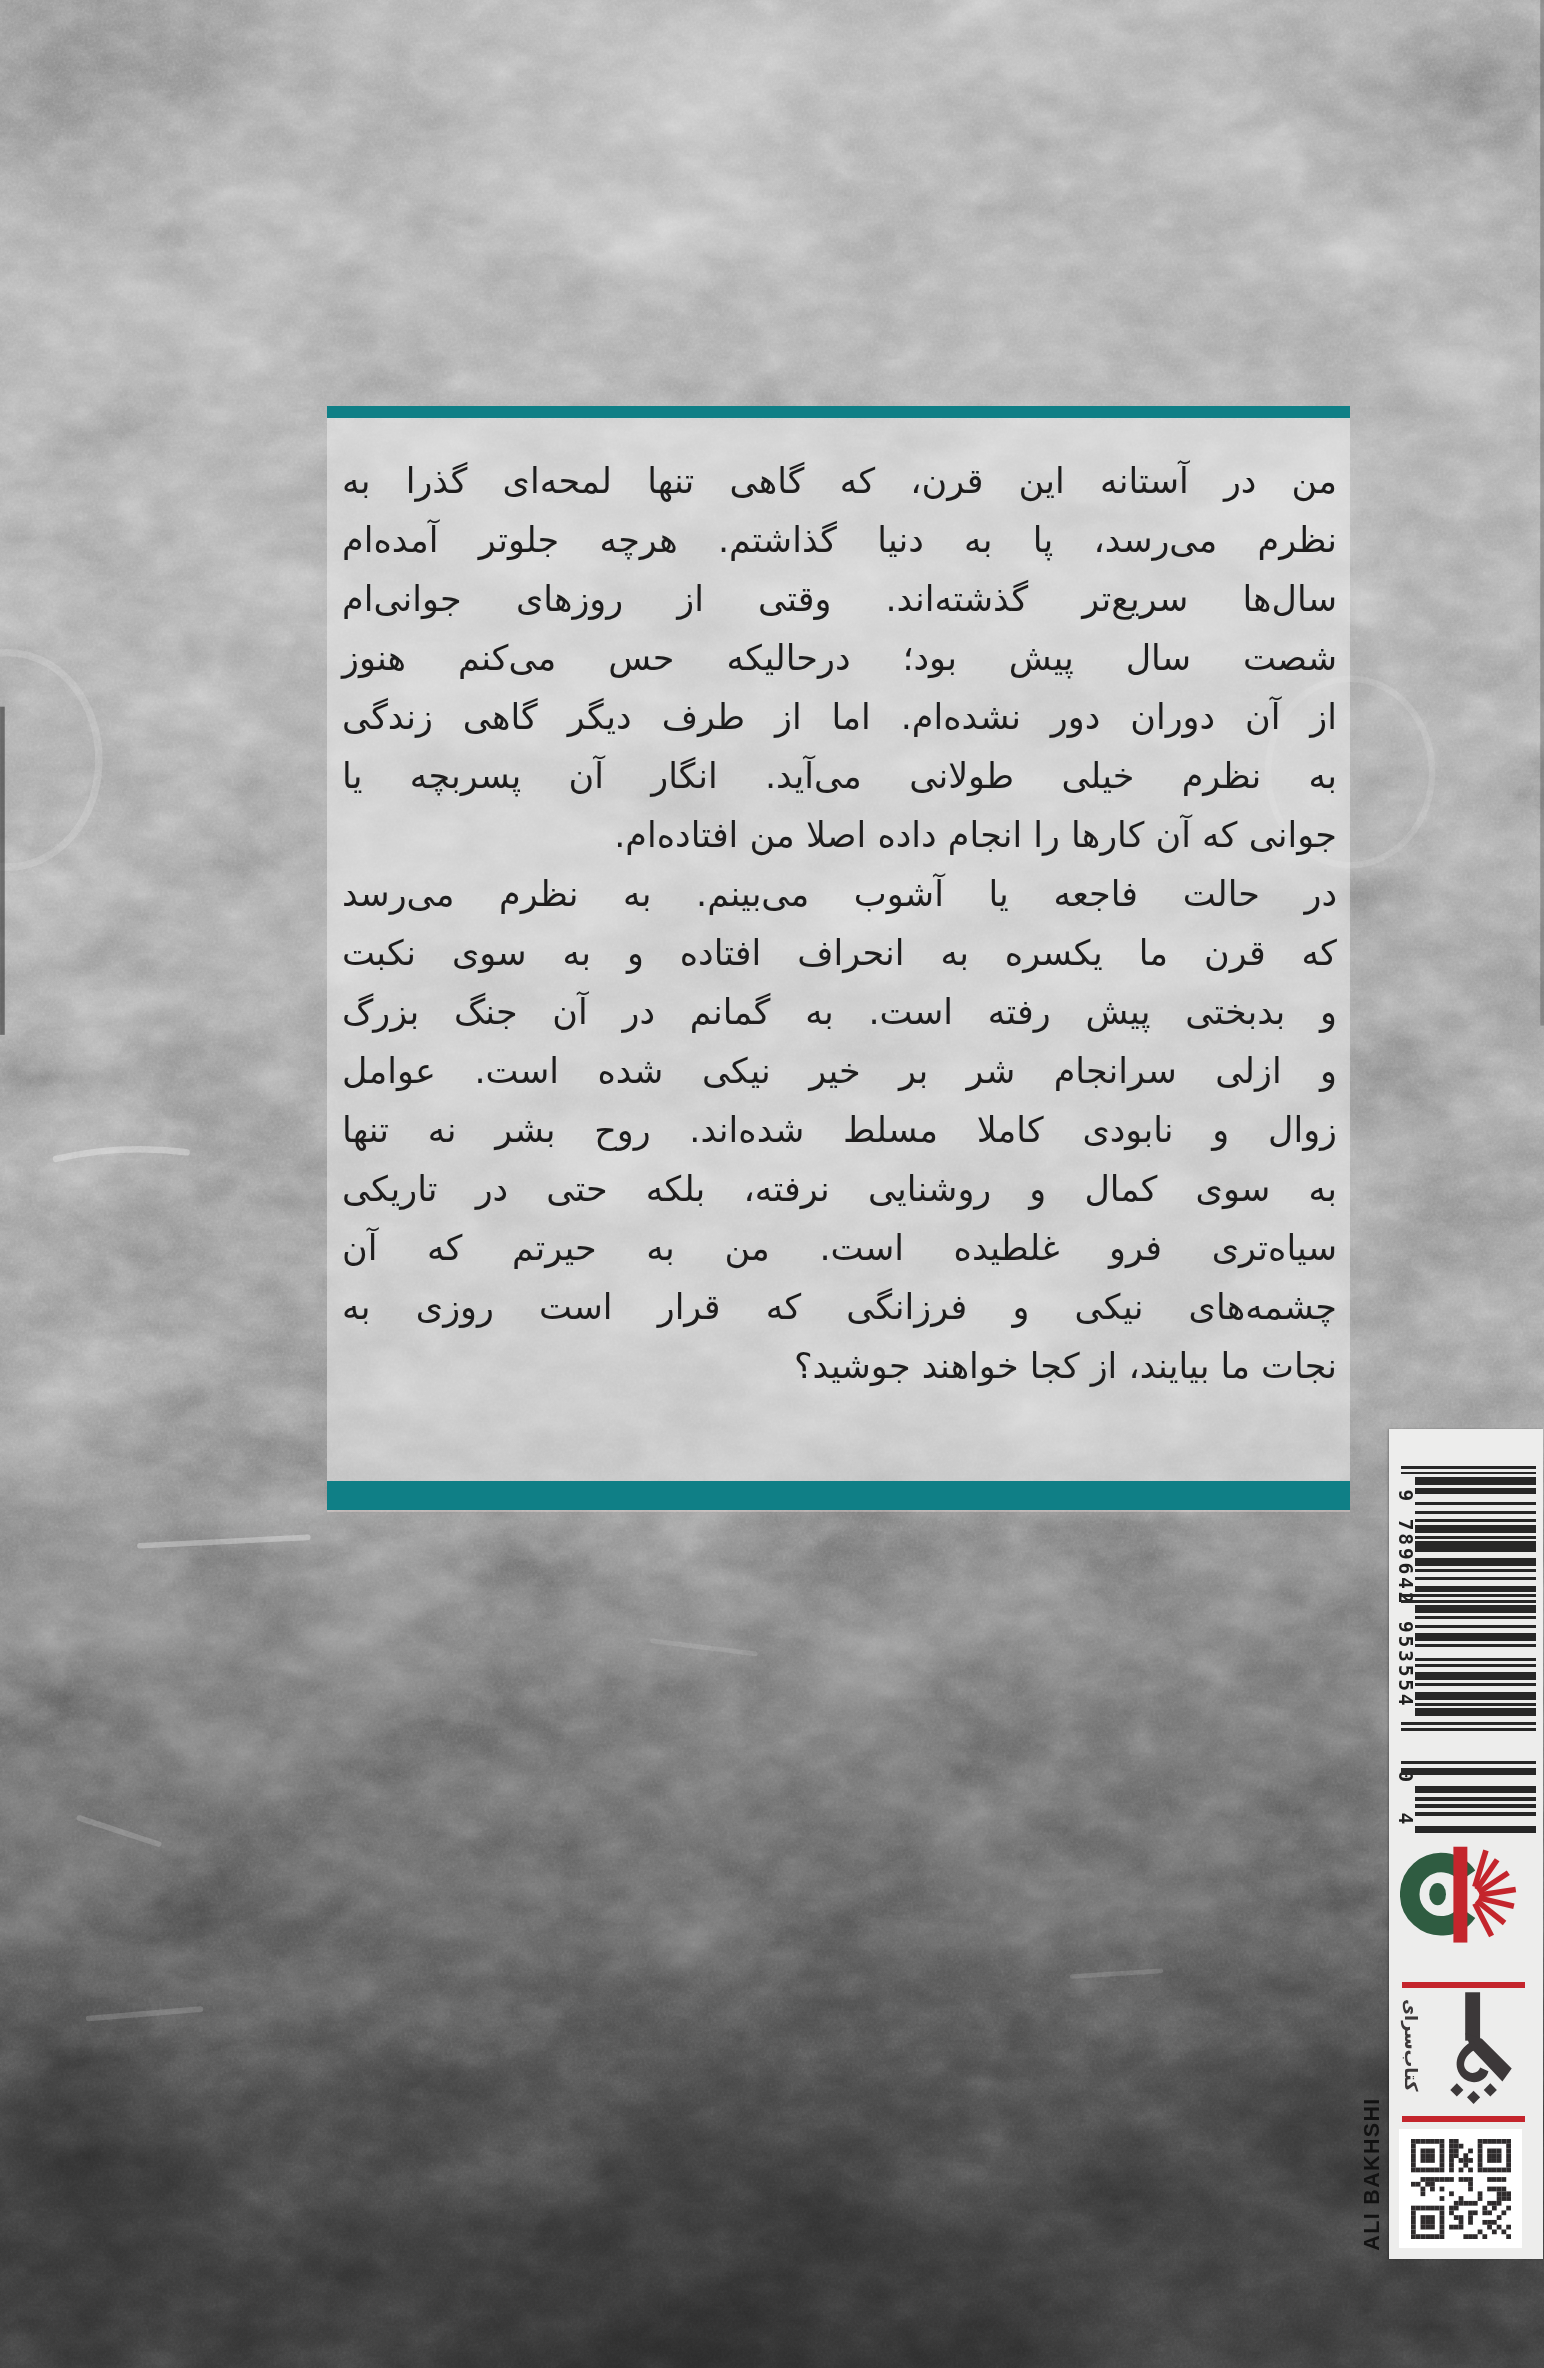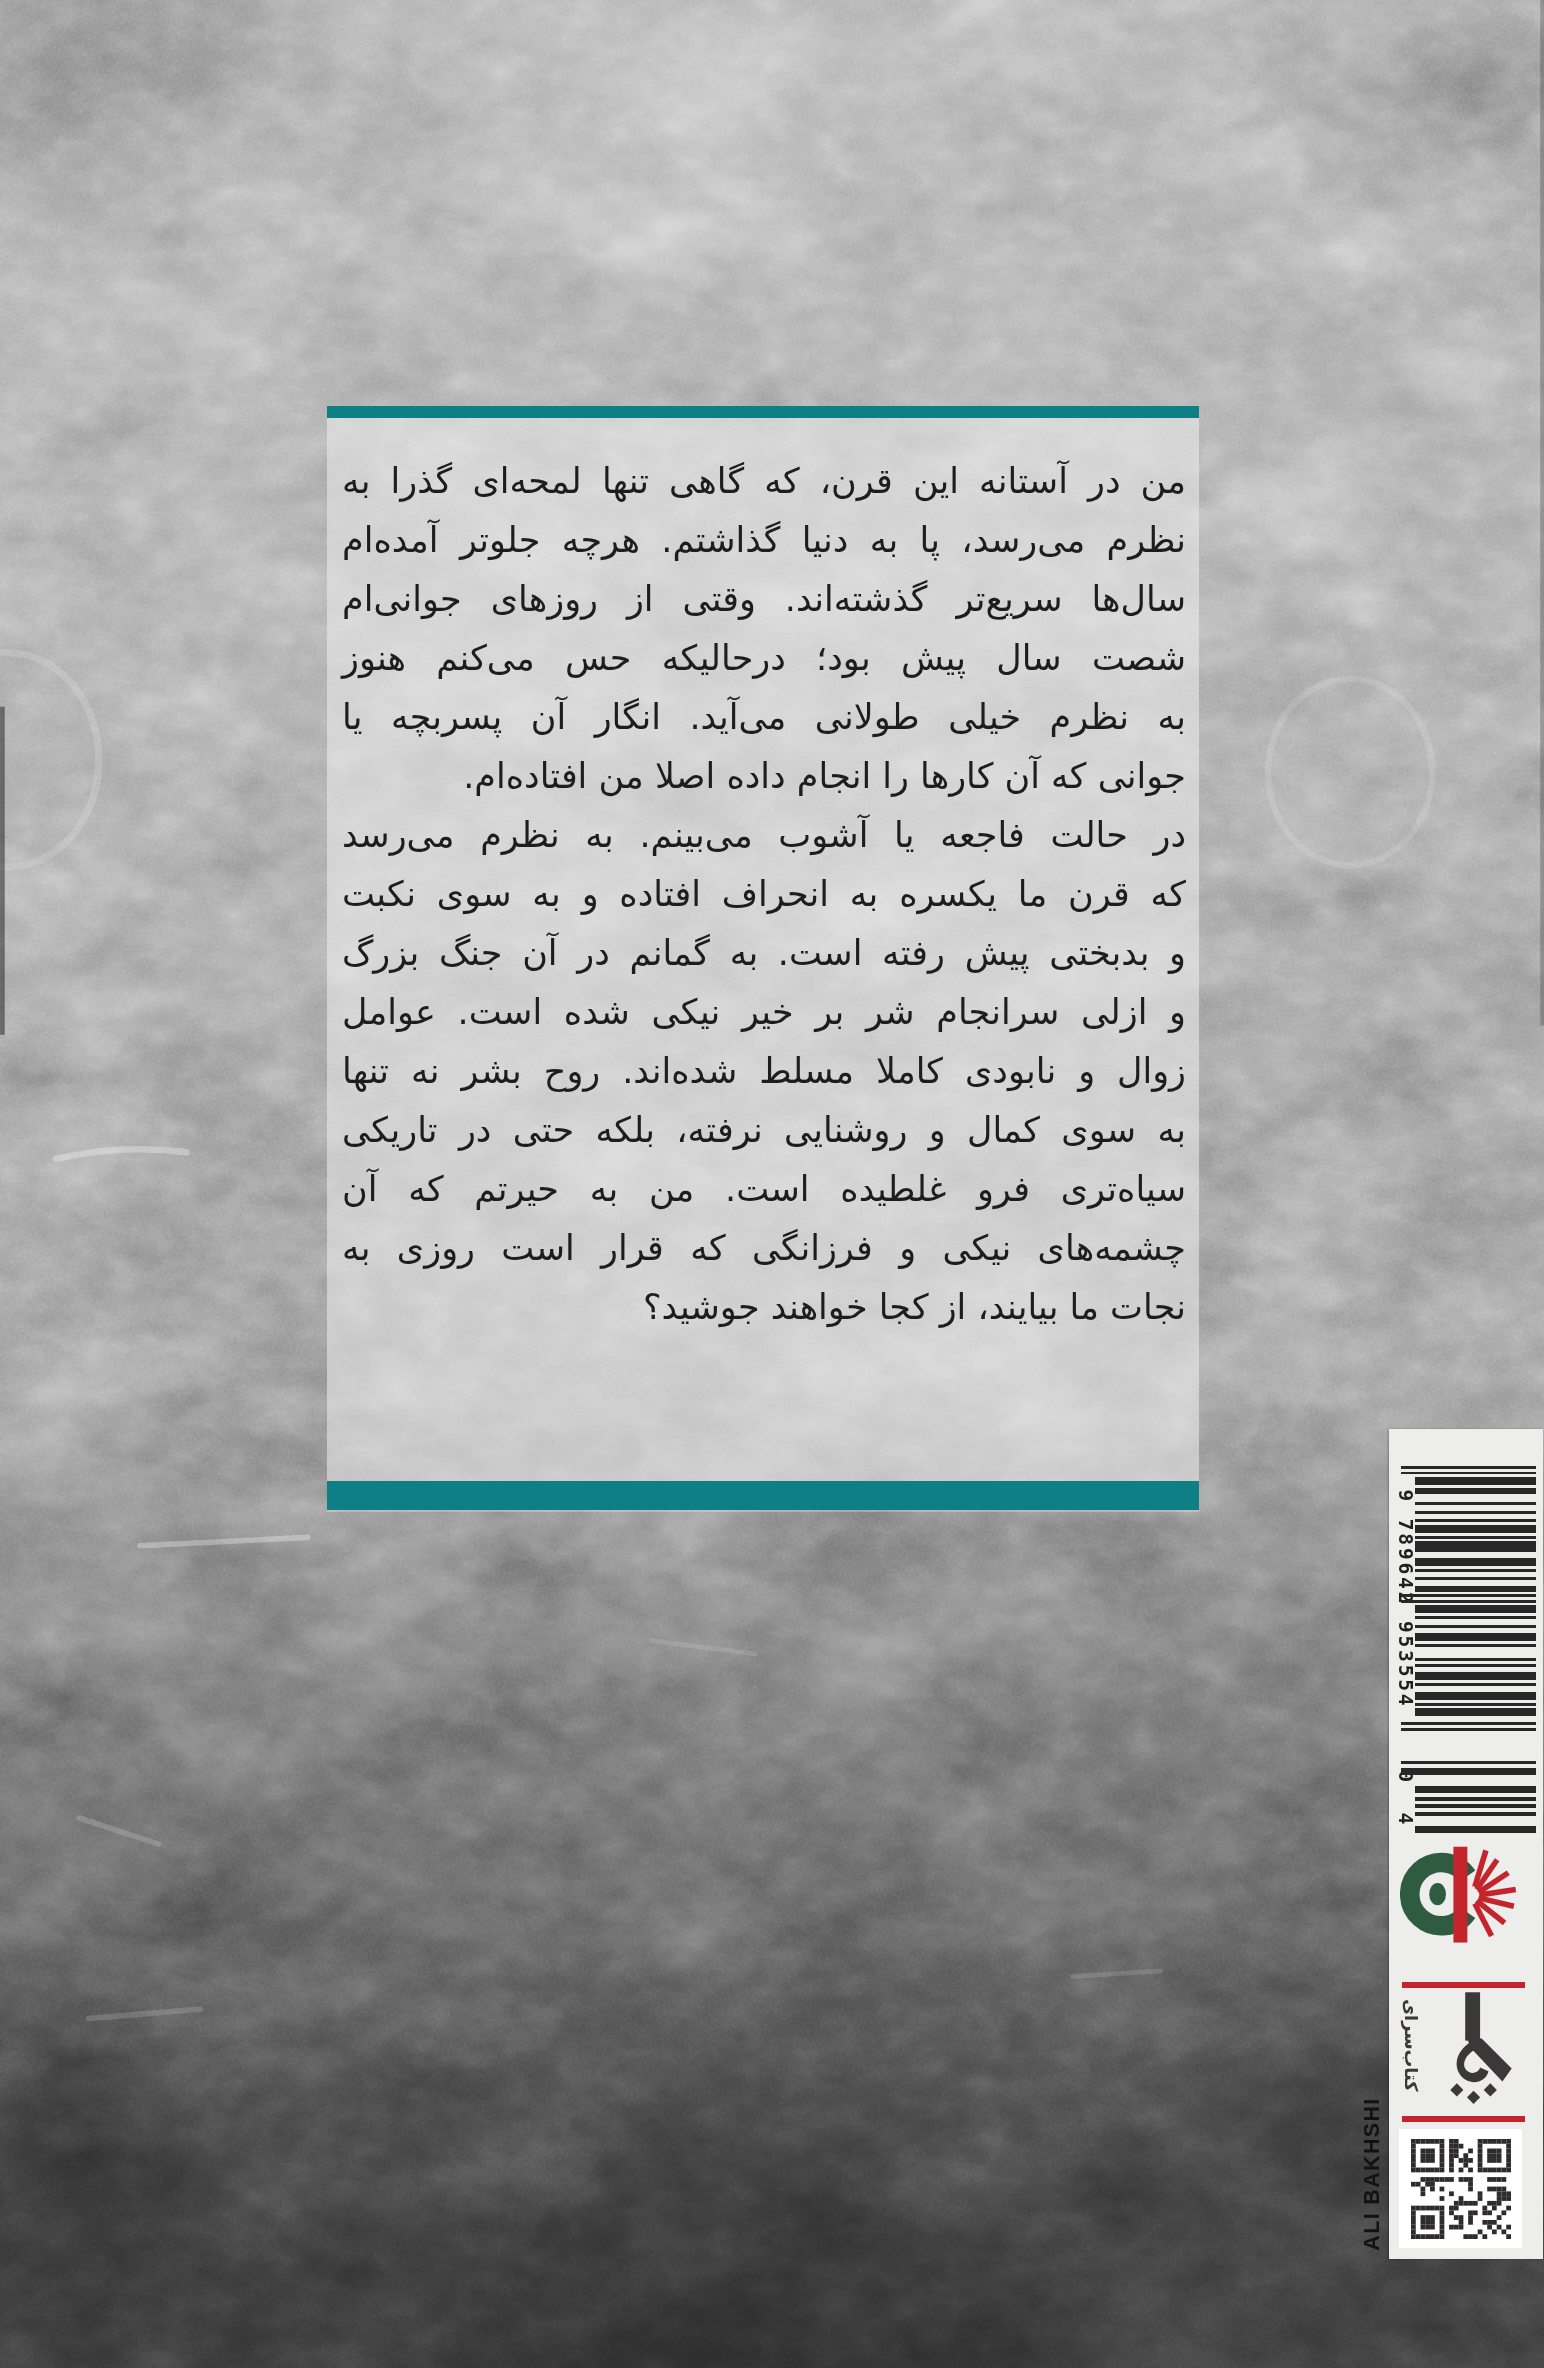--- a/index.html
+++ b/index.html
@@ -28,21 +28,21 @@
   .nz-med{z-index:1;mix-blend-mode:overlay;opacity:.45;}
   .nz-fine{z-index:1;mix-blend-mode:overlay;opacity:.28;}
   .bg-dark-bottom{
     z-index:2;
     background:linear-gradient(180deg, rgba(0,0,0,0) 0%, rgba(0,0,0,0) 58%,
       rgba(0,0,0,.14) 70%, rgba(0,0,0,.26) 84%, rgba(0,0,0,.34) 100%);
   }
   .graffiti{z-index:2;}
   
   .panel{
-    position:absolute;left:327px;top:406px;width:872px;height:1104px;z-index:3;
+    position:absolute;left:327px;top:406px;width:1023px;height:1104px;z-index:3;
   }
   .bar-teal-top{height:12px;width:100%;background:var(--teal,#0f7f86);}
   .panel-body{
     height:1063px;background:rgba(238,238,238,.55);
     box-sizing:border-box;padding:34px 13px 0 15px;
     direction:rtl;
   }
   .bar-teal-bottom{height:29px;width:100%;background:var(--teal,#0f7f86);box-shadow:0 1.9px 0 rgba(255,230,225,.35);}
   .tline{
     direction:rtl;text-align:justify;text-align-last:justify;
@@ -143,20 +143,21 @@
   <rect x="1652" y="0" width="5" height="1100" fill="rgba(30,30,30,0.25)"></rect>
 </svg>
 
 <div class="panel">
   <div class="bar-teal-top"></div>
   <div class="panel-body" id="text-lines">
       <div class="tline">من در آستانه این قرن، که گاهی تنها لمحه‌ای گذرا به</div>
       <div class="tline">نظرم می‌رسد، پا به دنیا گذاشتم. هرچه جلوتر آمده‌ام</div>
       <div class="tline">سال‌ها سریع‌تر گذشته‌اند. وقتی از روزهای جوانی‌ام</div>
       <div class="tline">شصت سال پیش بود؛ درحالیکه حس می‌کنم هنوز</div>
+      <div class="tline">از آن دوران دور نشده‌ام. اما از طرف دیگر گاهی زندگی</div>
       <div class="tline">به نظرم خیلی طولانی می‌آید. انگار آن پسربچه یا</div>
       <div class="tline pend">جوانی که آن کارها را انجام داده اصلا من افتاده‌ام.</div>
       <div class="tline">در حالت فاجعه یا آشوب می‌بینم. به نظرم می‌رسد</div>
       <div class="tline">که قرن ما یکسره به انحراف افتاده و به سوی نکبت</div>
       <div class="tline">و بدبختی پیش رفته است. به گمانم در آن جنگ بزرگ</div>
       <div class="tline">و ازلی سرانجام شر بر خیر نیکی شده است. عوامل</div>
       <div class="tline">زوال و نابودی کاملا مسلط شده‌اند. روح بشر نه تنها</div>
       <div class="tline">به سوی کمال و روشنایی نرفته، بلکه حتی در تاریکی</div>
       <div class="tline">سیاه‌تری فرو غلطیده است. من به حیرتم که آن</div>
       <div class="tline">چشمه‌های نیکی و فرزانگی که قرار است روزی به</div>

